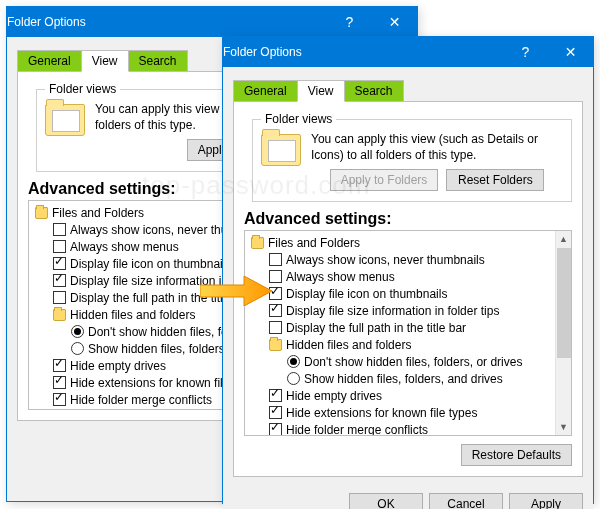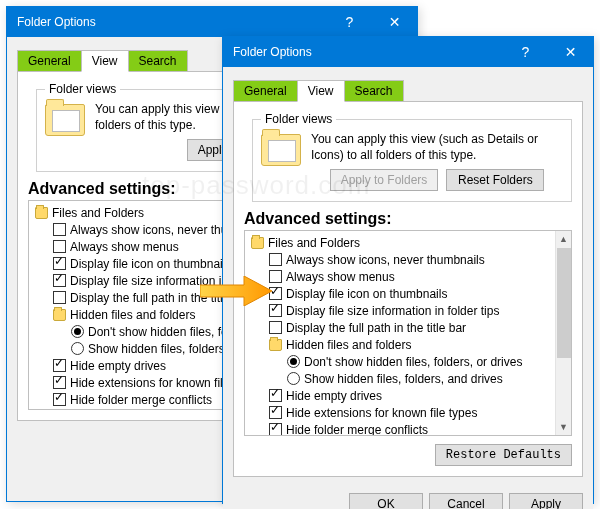--- a/index.html
+++ b/index.html
@@ -24,21 +24,21 @@
     box-shadow: 2px 2px 10px rgba(0,0,0,0.15);
   }
   .dlg1 { left: 6px; top: 6px; width: 412px; height: 496px; }
   .dlg2 { left: 222px; top: 36px; width: 372px; height: 468px; }
   .titlebar {
     height: 30px;
     background: #0078d7;
     color: #fff;
     display: flex;
     align-items: center;
-    padding-left: 10px;
+    padding-left: 0;
     font-size: 12px;
   }
   .titlebar .spacer { flex: 1; }
   .titlebar .tbtn {
     width: 45px; height: 30px;
     display: flex; align-items: center; justify-content: center;
     color: #fff;
     font-size: 14px;
   }
   .body {
@@ -170,21 +170,21 @@
     border:1px solid #d4b24a; border-bottom:none;
     border-radius:2px 2px 0 0;
   }
   .big-ficon::after {
     content:""; position:absolute; left:6px; top:5px;
     width:26px; height:20px; background:#fff;
     border:1px solid #bbb;
   }
   .indent1 { padding-left: 18px; }
   .indent2 { padding-left: 36px; }
-  .bottom-right { display:flex; justify-content:flex-end; margin-top:8px;font-family:Liberation Mono, monospace; }
+  .bottom-right { display:flex; justify-content:flex-end; margin-top:8px; }
   .dlg-buttons {
     display:flex; justify-content:flex-end; gap:6px;
     padding: 8px 10px;
     background: #f0f0f0;
   }
   .dlg-buttons .btn { min-width: 74px; }
   .arrow {
     position: absolute;
     left: 200px; top: 276px;
     width: 72px; height: 30px;

